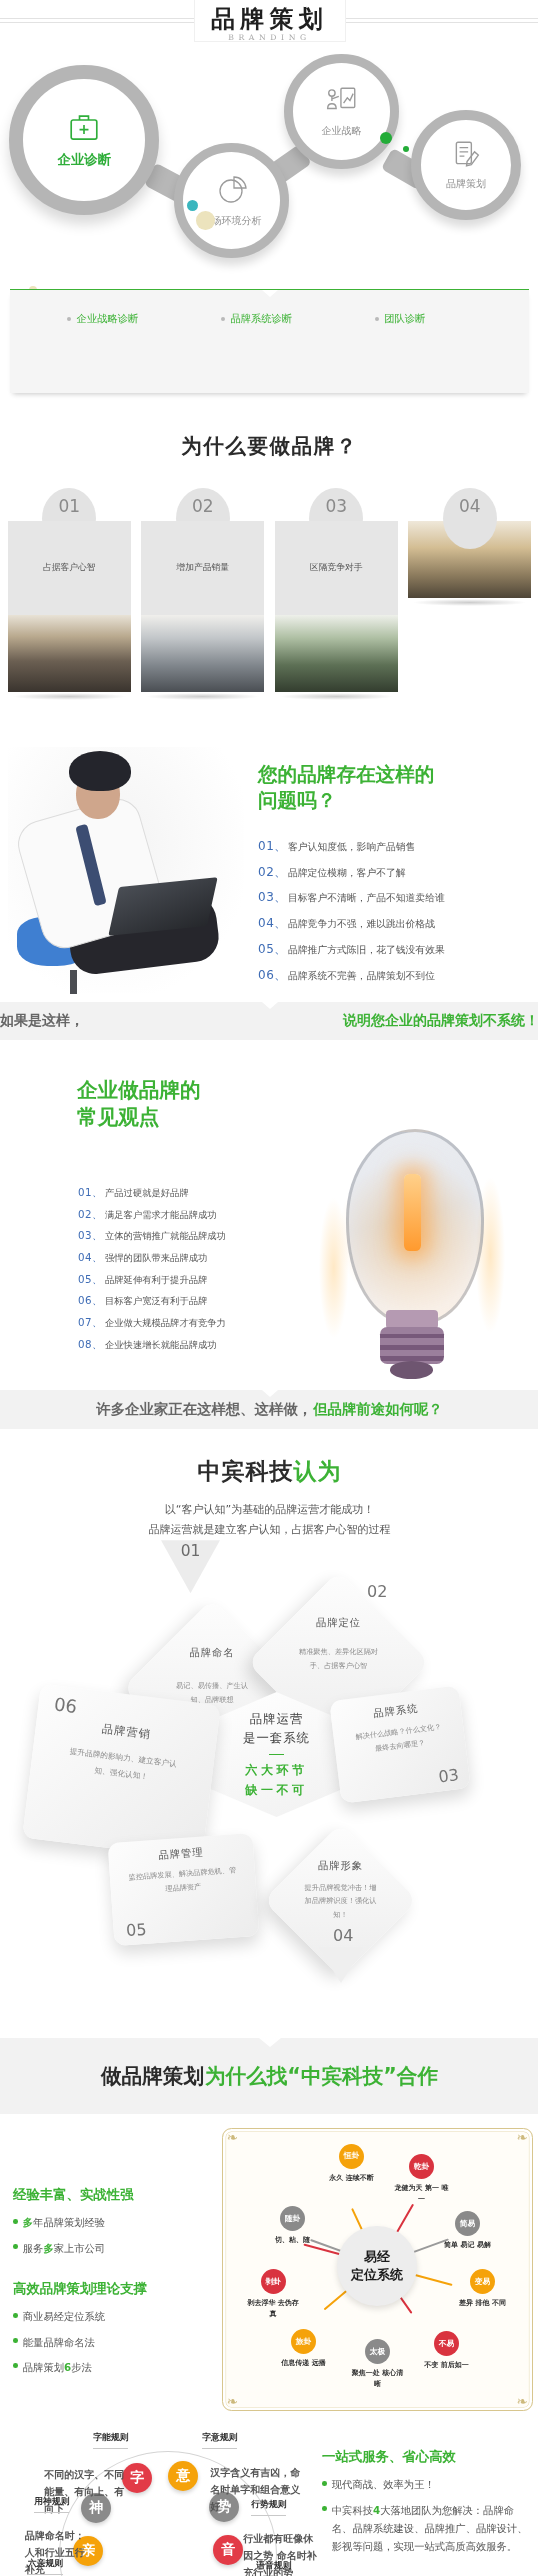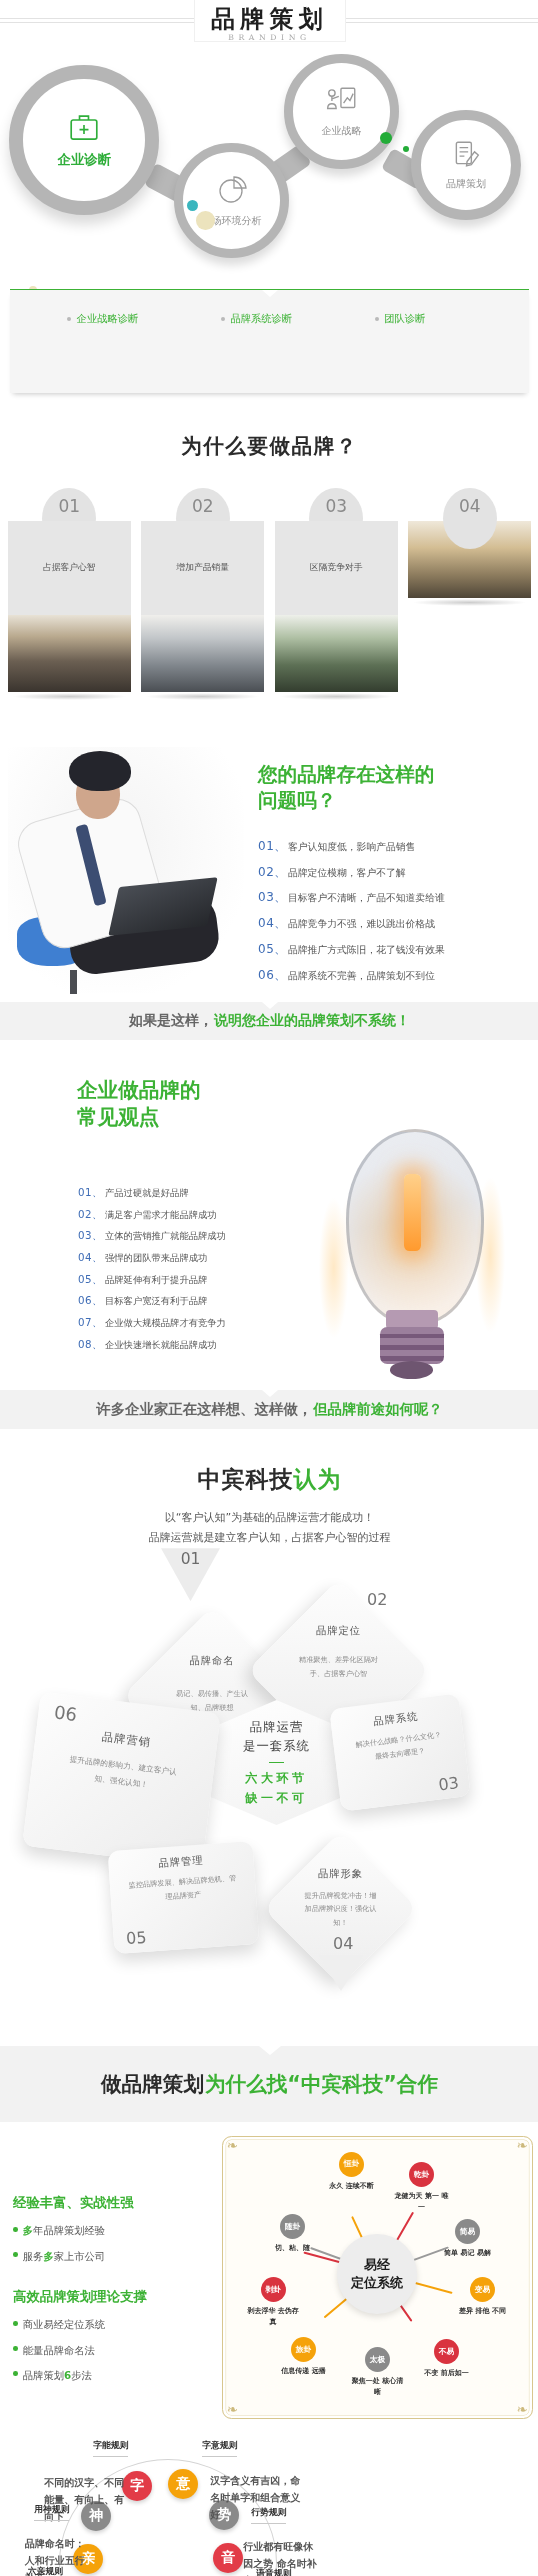--- a/index.html
+++ b/index.html
@@ -66,21 +66,21 @@
   .prob-content{position:absolute;left:258px;top:52px;width:268px;}
   .prob-title{font-size:19.6px;font-weight:bold;line-height:1.35;margin:0;}
   .num-list{margin-top:23px;}
   .num-row{display:flex;align-items:baseline;margin-bottom:8.8px;}
   .num-row .n{font-size:12px;color:#3e6cb5;width:30px;flex:0 0 auto;letter-spacing:0.5px;}
   .num-row .t{font-size:9.8px;color:#555;}
 
   
   .band{background:#f2f2f2;position:relative;display:flex;align-items:center;justify-content:center;gap:1px;}
   .band::before{content:"";position:absolute;top:0;left:50%;transform:translateX(-50%);width:0;height:0;border-left:8.8px solid transparent;border-right:8.8px solid transparent;border-top:7.7px solid #fff;}
-  #band-if{height:38px;font-size:14px;font-weight:bold;color:#666;}
+  #band-if{height:38px;font-size:14px;font-weight:bold;color:#666;justify-content:space-between;}
   #band-many{height:39px;font-size:14.4px;font-weight:bold;color:#666;}
   #band-why-us{height:76px;font-size:20.6px;font-weight:bold;color:#2b2b2b;}
   #band-why-us::before{border-left-width:11.3px;border-right-width:11.3px;border-top-width:9.8px;}
 
   
   #viewpoints{height:350px;}
   .vp-title{position:absolute;left:77px;top:37px;font-size:20.6px;font-weight:bold;line-height:1.3;margin:0;}
   .vp-list{position:absolute;left:78px;top:123px;}
   .vp-list .num-row{margin-bottom:7.7px;}
   .vp-list .n{font-size:10.3px;width:27px;}
@@ -91,21 +91,21 @@
      radial-gradient(closest-side at 12% 55%,rgba(255,210,140,.5),rgba(255,210,140,0) 60%),
      radial-gradient(closest-side at 88% 50%,rgba(255,210,140,.5),rgba(255,210,140,0) 60%);}
   .bulb-glass{position:absolute;left:37px;top:4.1px;width:132px;height:189px;border-radius:50% 50% 44% 44% / 46% 46% 52% 52%;border:3.6px solid rgba(110,115,125,.35);background:linear-gradient(165deg,rgba(210,215,225,.45),rgba(140,150,170,.22) 45%,rgba(250,225,200,.45));}
   .bulb-filament{position:absolute;left:95px;top:49px;width:16.5px;height:77px;background:linear-gradient(#ffd08a,#ff9a2e);box-shadow:0 0 19.6px 8.2px rgba(255,160,60,.55);border-radius:5.2px;}
   .bulb-neck{position:absolute;left:77px;top:185px;width:52px;height:18.5px;background:#b59ab2;border-radius:4.1px;}
   .bulb-base{position:absolute;left:71px;top:202px;width:64px;height:37px;border-radius:7.2px;background:repeating-linear-gradient(180deg,#9b7f9c 0 6.7px,#77597a 6.7px 11.3px);}
   .bulb-foot{position:absolute;left:81px;top:236px;width:43px;height:17.5px;background:#6e5570;border-radius:50%;}
 
   
   #believe{height:106px;text-align:center;}
-  .believe-title{margin:8px;padding-top:27px;font-size:23px;font-weight:bold;color:#2b2b2b;letter-spacing:1px;}
+  .believe-title{margin:0;padding-top:27px;font-size:23px;font-weight:bold;color:#2b2b2b;letter-spacing:1px;}
   .believe-sub{margin:13.4px 0 0;font-size:11px;color:#555;line-height:1.75;}
 
   
   #hexdiag{height:503px;}
   .shape{position:absolute;background:linear-gradient(135deg,#fdfdfd 0%,#ededed 100%);box-shadow:0 8.2px 15.5px rgba(0,0,0,.14);}
   .rot45{transform:rotate(45deg);border-radius:13.4px;}
   .shape .inner{position:absolute;inset:0;transform:rotate(-45deg);display:flex;flex-direction:column;align-items:center;}
   .shape-title{font-size:10.3px;color:#555;letter-spacing:1px;}
   .shape-desc{font-size:7.2px;color:#8a8a8a;line-height:1.9;text-align:center;}
   .tri01{position:absolute;left:161px;top:5.2px;width:59px;height:53px;background:#ececec;clip-path:polygon(0 0,100% 0,50% 100%);text-align:center;font-size:15.5px;color:#6b6b6b;padding-top:2.1px;box-sizing:border-box;}
@@ -577,15 +577,26 @@
     <div class="nrule" style="left:24px;top:73px;">用神规则</div>
     <div class="ndesc" style="left:14.4px;top:104px;width:67px;">品牌命名时：人和行业五行补充</div>
     <div class="nrule" style="left:241px;top:76px;">行势规则</div>
     <div class="ndesc" style="left:233px;top:107px;width:75px;">行业都有旺像休因之势 命名时补充行业的势</div>
     <div class="nrule" style="left:17.5px;top:135px;">六亲规则</div>
 
     <div class="nrule" style="left:246px;top:137px;">语音规则</div>
 
   </div>
 
+  <div class="coop-block cb3">
+    <h3 class="coop-h3">一站式服务、省心高效</h3>
+    <div class="coop-bullet">
+        <span class="bdot"></span>
+        <span><span>现代商战、效率为王！</span></span>
+      </div>
+    <div class="coop-bullet">
+        <span class="bdot"></span>
+        <span><span>中宾科技</span><span class="hl">4</span><span>大落地团队为您解决：品牌命名、品牌系统建设、品牌推广、品牌设计、影视等问题，实现一站式高质高效服务。</span></span>
+      </div>
+  </div>
 
 </section>
 
 
 </body></html>

